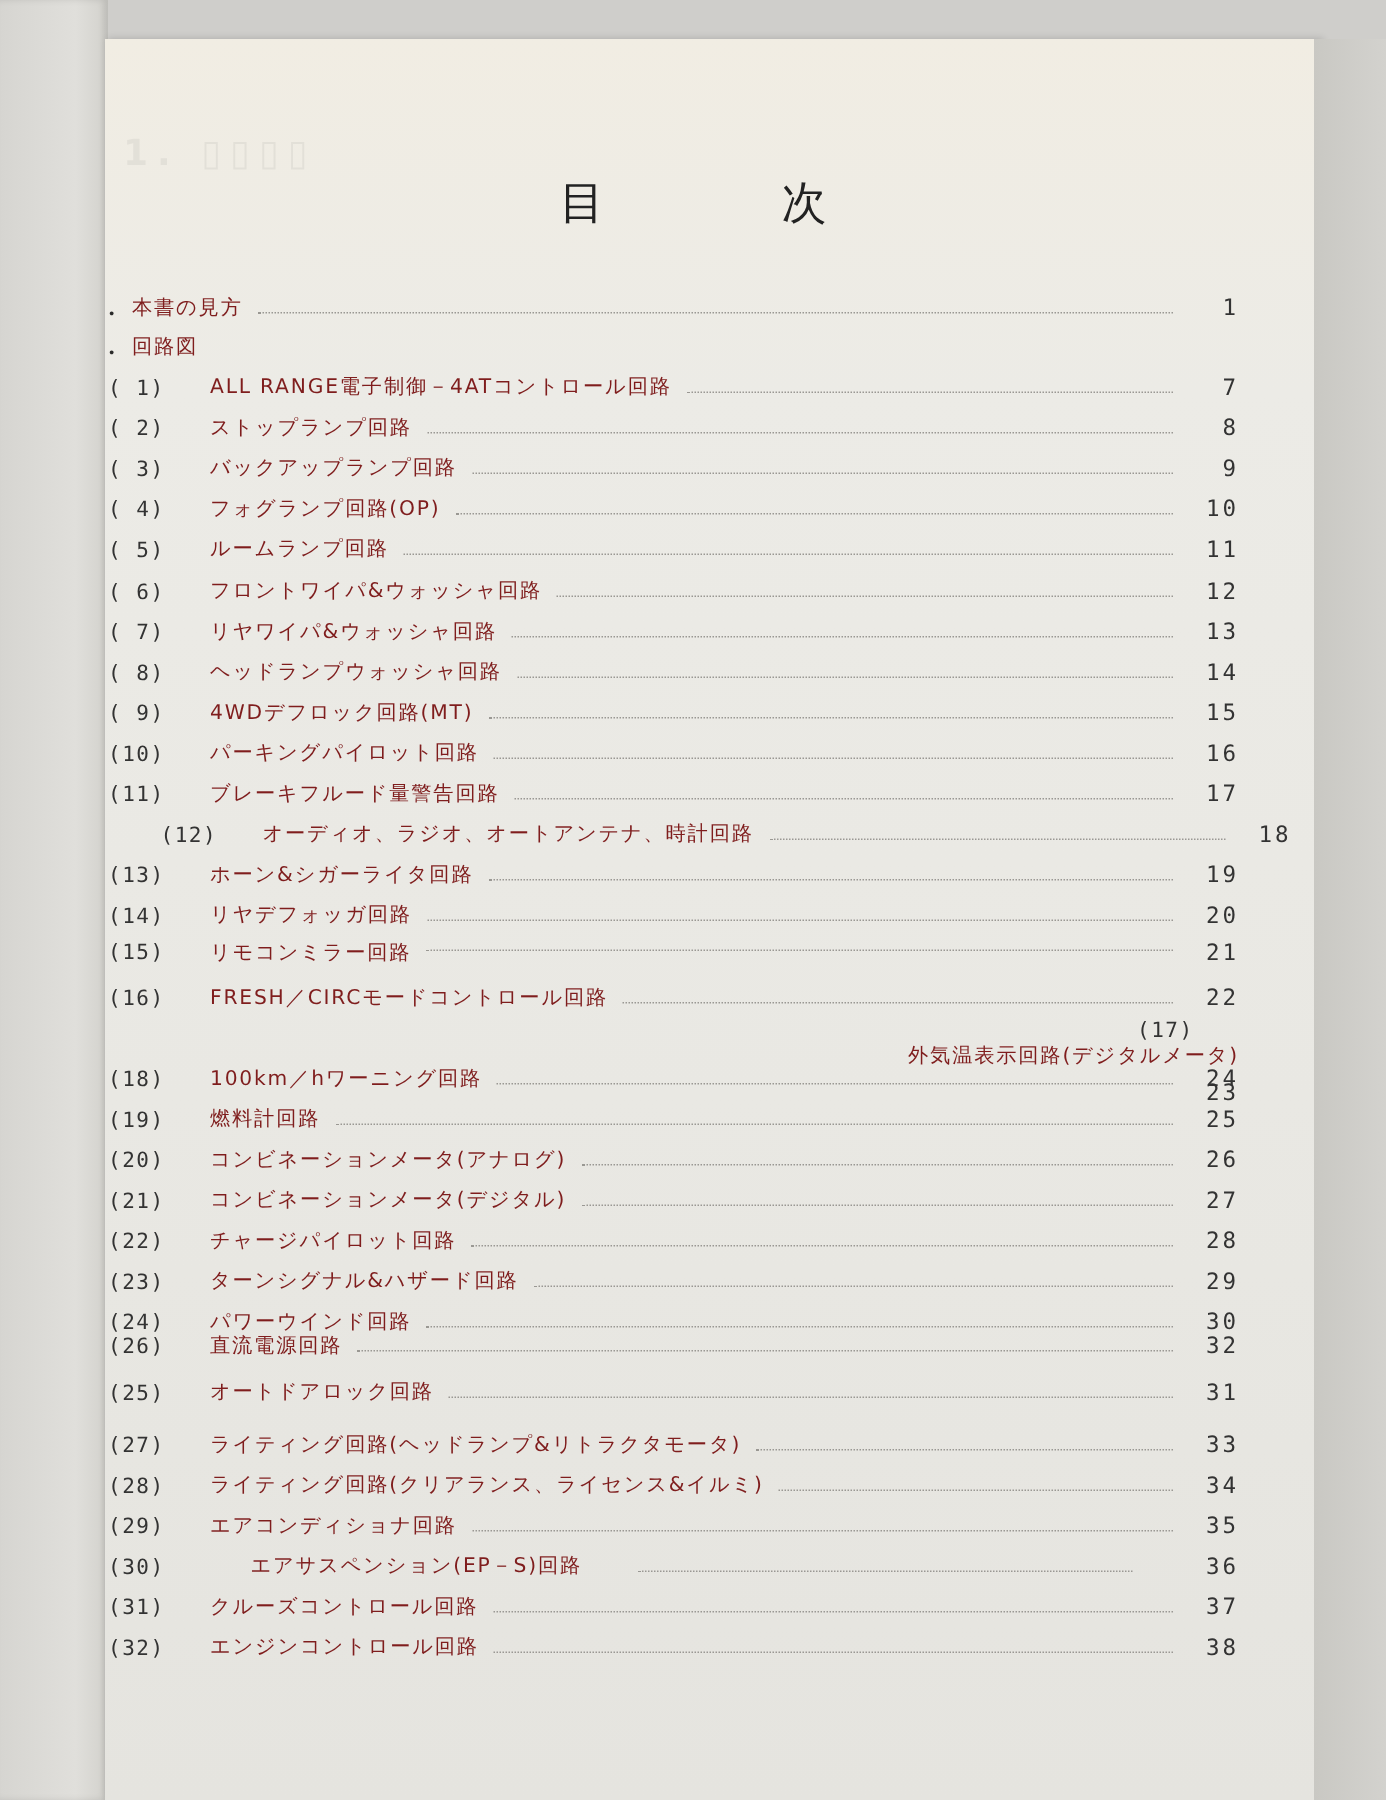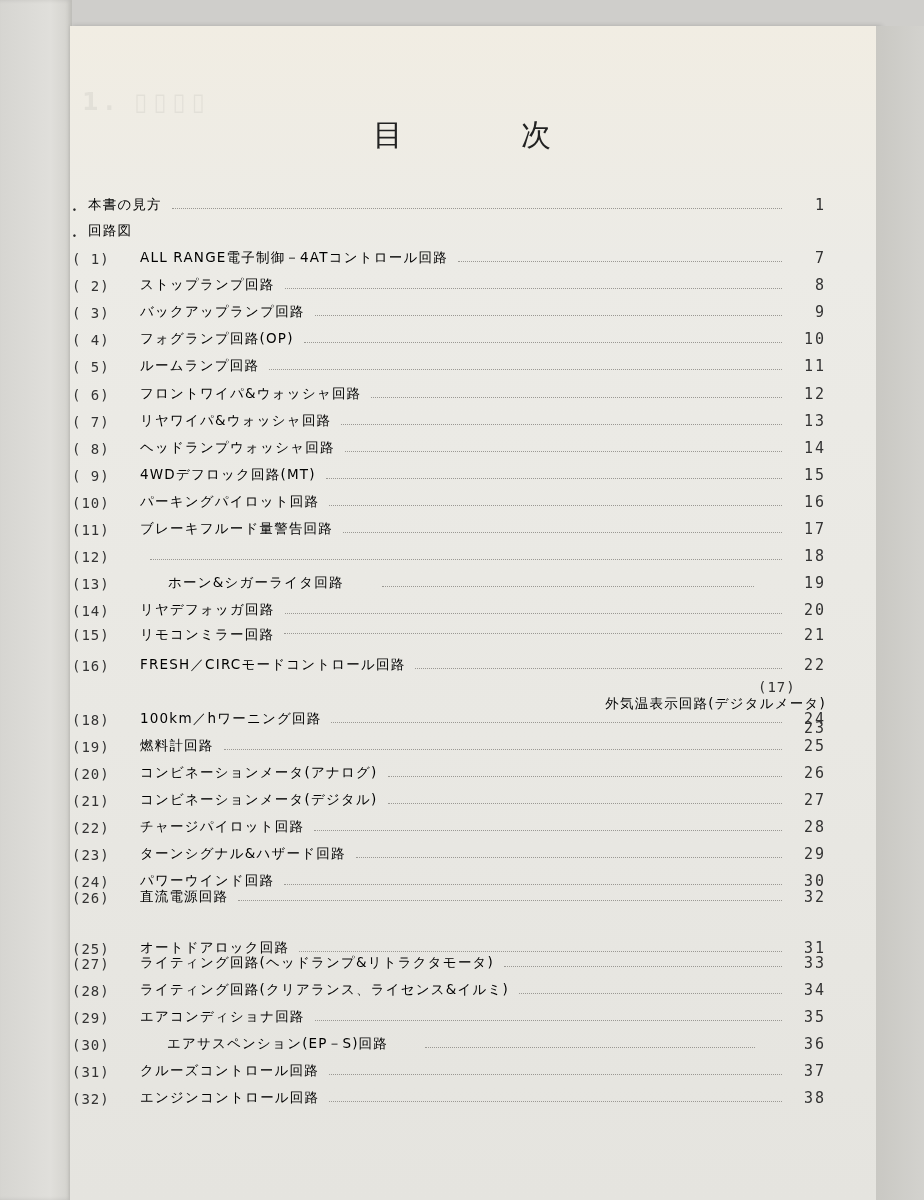--- a/index.html
+++ b/index.html
@@ -37,21 +37,21 @@
       display: flex; align-items: flex-end;
       color: #2a2a2a; font-size: 14px;
     }
     .bullet { width: 16px; text-align: left; font-weight: bold; font-size: 14px; }
     .num {
       width: 68px; font-family: "DejaVu Sans Mono", "Liberation Mono", monospace;
       font-size: 14px; letter-spacing: 1px; color: #333; white-space: pre;
     }
     .label {
       white-space: nowrap; font-family: "DejaVu Sans", "Liberation Sans", sans-serif;
-      font-size: 13.5px; letter-spacing: 1.2px; color: #000000;
+      font-size: 13.5px; letter-spacing: 1.2px; color: #7f1d1d;
     }
     .leader {
       flex: 1; margin: 0 10px 5px 10px;
       border-bottom: 1px dotted #9a9893; height: 1px;
     }
     .page-no {
       min-width: 34px; text-align: right; white-space: pre;
       font-family: "DejaVu Sans Mono", "Liberation Mono", monospace; font-size: 15px; letter-spacing: 2px; color: #333;
     }
   </style>
@@ -139,26 +139,27 @@
       <span class="label">パーキングパイロット回路</span>
       <span class="leader"></span>
       <span class="page-no">16</span>
     </div>
     <div class="row" style="top: 516px;">
       <span class="num">(11)</span>
       <span class="label">ブレーキフルード量警告回路</span>
       <span class="leader"></span>
       <span class="page-no">17</span>
     </div>
-    <div class="row" style="top: 543.1px;">
+    <div class="row" style="top: 543.1px; margin-left: 35px;">
       <span class="num">(12)</span>
+      <span class="label">オーディオ、ラジオ、オートアンテナ、時計回路</span>
       <span class="leader"></span>
       <span class="page-no">18</span>
     </div>
-    <div class="row" style="top: 570.2px; gap: 28px;">
+    <div class="row" style="top: 570.2px;">
       <span class="num">(13)</span>
       <span class="label">ホーン&amp;シガーライタ回路</span>
       <span class="leader"></span>
       <span class="page-no">19</span>
     </div>
     <div class="row" style="top: 597.3px; align-items: flex-end;">
       <span class="num">(14)</span>
       <span class="label">リヤデフォッガ回路</span>
       <span class="leader"></span>
       <span class="page-no">20</span>
@@ -216,21 +217,21 @@
       <span class="label">ターンシグナル&amp;ハザード回路</span>
       <span class="leader"></span>
       <span class="page-no">29</span>
     </div>
     <div class="row" style="top: 868.3px;">
       <span class="num">(24)</span>
       <span class="label">パワーウインド回路</span>
       <span class="leader"></span>
       <span class="page-no">30</span>
     </div>
-    <div class="row" style="top: 935px;">
+    <div class="row" style="top: 915px;">
       <span class="num">(25)</span>
       <span class="label">オートドアロック回路</span>
       <span class="leader"></span>
       <span class="page-no">31</span>
     </div>
     <div class="row" style="top: 884px;">
       <span class="num">(26)</span>
       <span class="label">直流電源回路</span>
       <span class="leader"></span>
       <span class="page-no">32</span>

